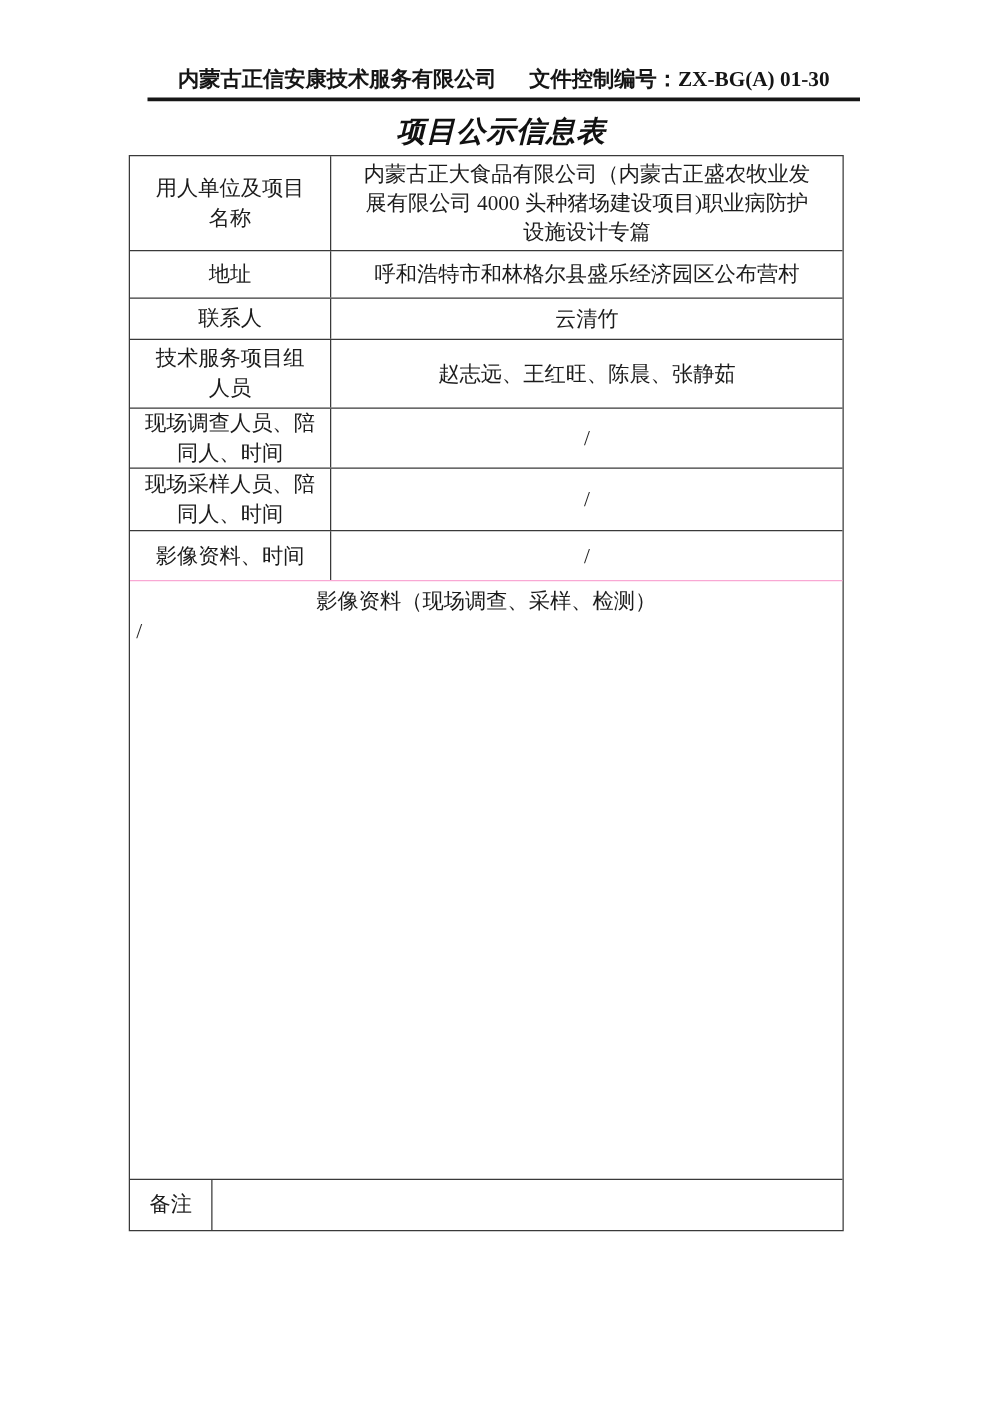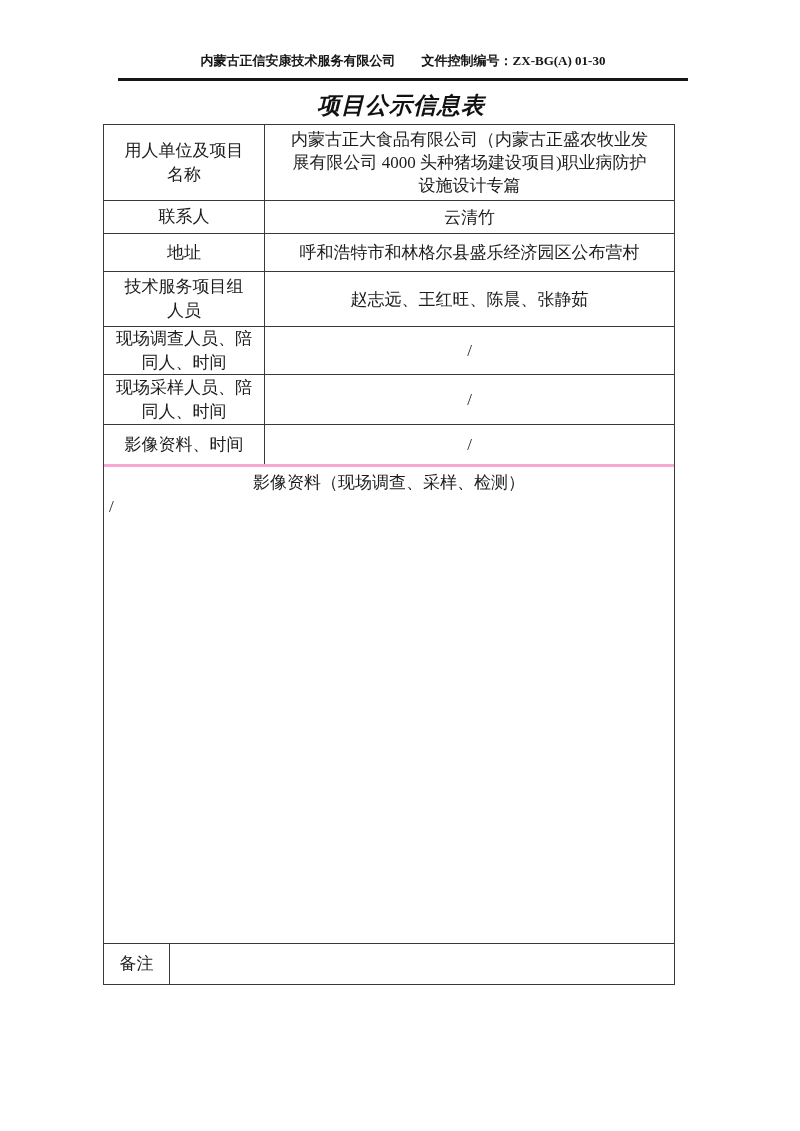--- a/index.html
+++ b/index.html
@@ -10,21 +10,21 @@
     height: 1131px;
     background: #ffffff;
     font-family: "Liberation Serif", "DejaVu Serif", serif;
     color: #1c1c1c;
     overflow: hidden;
   }
   .doc-header {
     position: absolute;
     left: 118px; top: 52px; width: 570px;
     display: flex; justify-content: center; gap: 26px;
-    font-size: 13px; font-weight: 700; white-space: nowrap;
+    font-size: 17px; font-weight: 700; white-space: nowrap;
     color: #151515;
   }
   .header-rule {
     position: absolute;
     left: 118px; top: 78px; width: 570px; height: 3px;
     background: #161616;
   }
   .doc-title {
     position: absolute;
     left: 115px; top: 90px; width: 572px;
@@ -61,21 +61,21 @@
   }
   .h-r1 { height: 75px; }
   .h-r2 { height: 38px; }
   .h-r3 { height: 33px; }
   .h-r4 { height: 55px; justify-content: center; }
   .h-r5 { height: 48px; }
   .h-r6 { height: 50px; }
   .h-r7 { height: 40px; }
   .media-row {
     height: 479px;
-    border-top: 3px solid #f9a8d4;
+    border-top: 1px solid #f9a8d4;
     display: block;
   }
   .media-heading {
     text-align: center;
     padding-top: 4px;
     line-height: 24px;
   }
   .media-content {
     text-align: left;
     padding-left: 5px;
@@ -100,28 +100,28 @@
   <div class="info-table">
 
     <div class="t-row h-r1">
       <div class="t-label">用人单位及项目
 名称</div>
       <div class="t-value">内蒙古正大食品有限公司（内蒙古正盛农牧业发
 展有限公司 4000 头种猪场建设项目)职业病防护
 设施设计专篇</div>
     </div>
 
+    <div class="t-row h-r2">
+      <div class="t-label">地址</div>
+      <div class="t-value">呼和浩特市和林格尔县盛乐经济园区公布营村</div>
+    </div>
+
     <div class="t-row h-r3">
       <div class="t-label">联系人</div>
       <div class="t-value">云清竹</div>
-    </div>
-
-    <div class="t-row h-r2">
-      <div class="t-label">地址</div>
-      <div class="t-value">呼和浩特市和林格尔县盛乐经济园区公布营村</div>
     </div>
 
     <div class="t-row h-r4">
       <div class="t-label">技术服务项目组
 人员</div>
       <div class="t-value">赵志远、王红旺、陈晨、张静茹</div>
     </div>
 
     <div class="t-row h-r5">
       <div class="t-label">现场调查人员、陪

